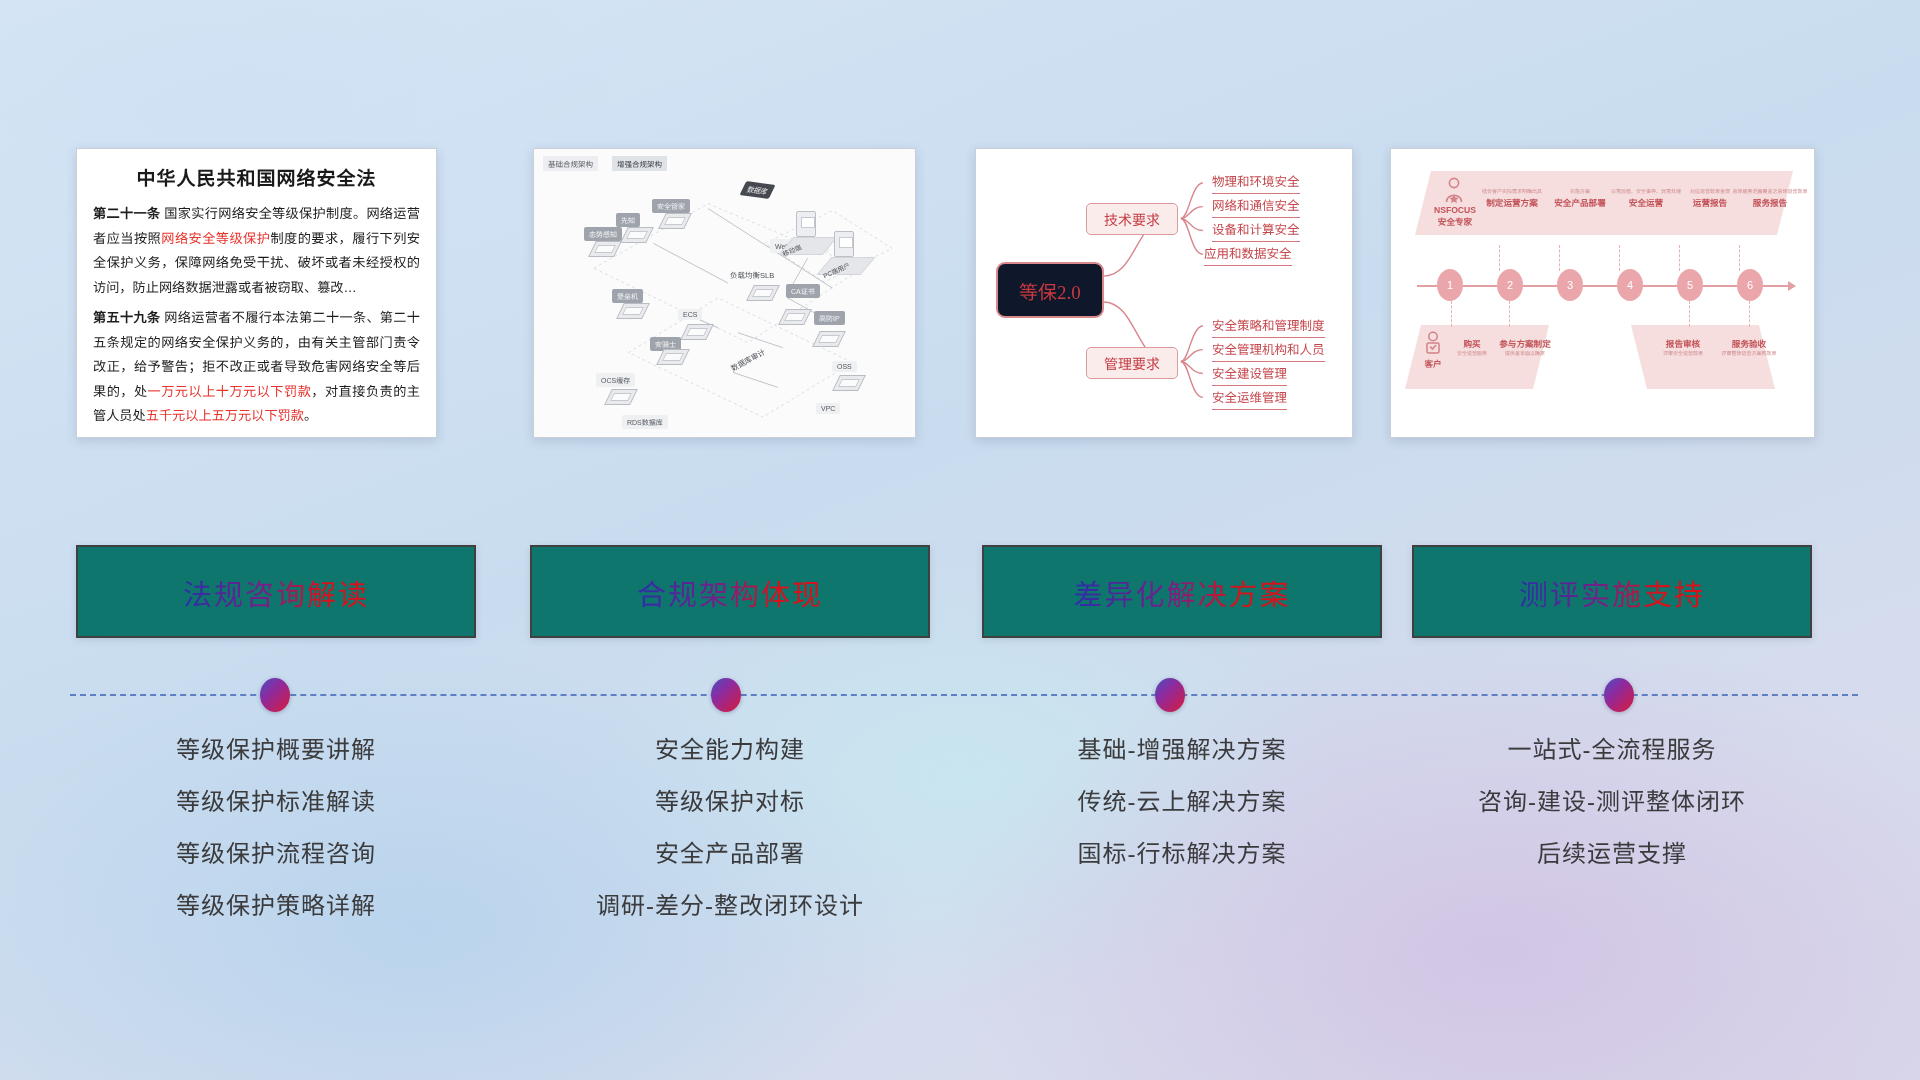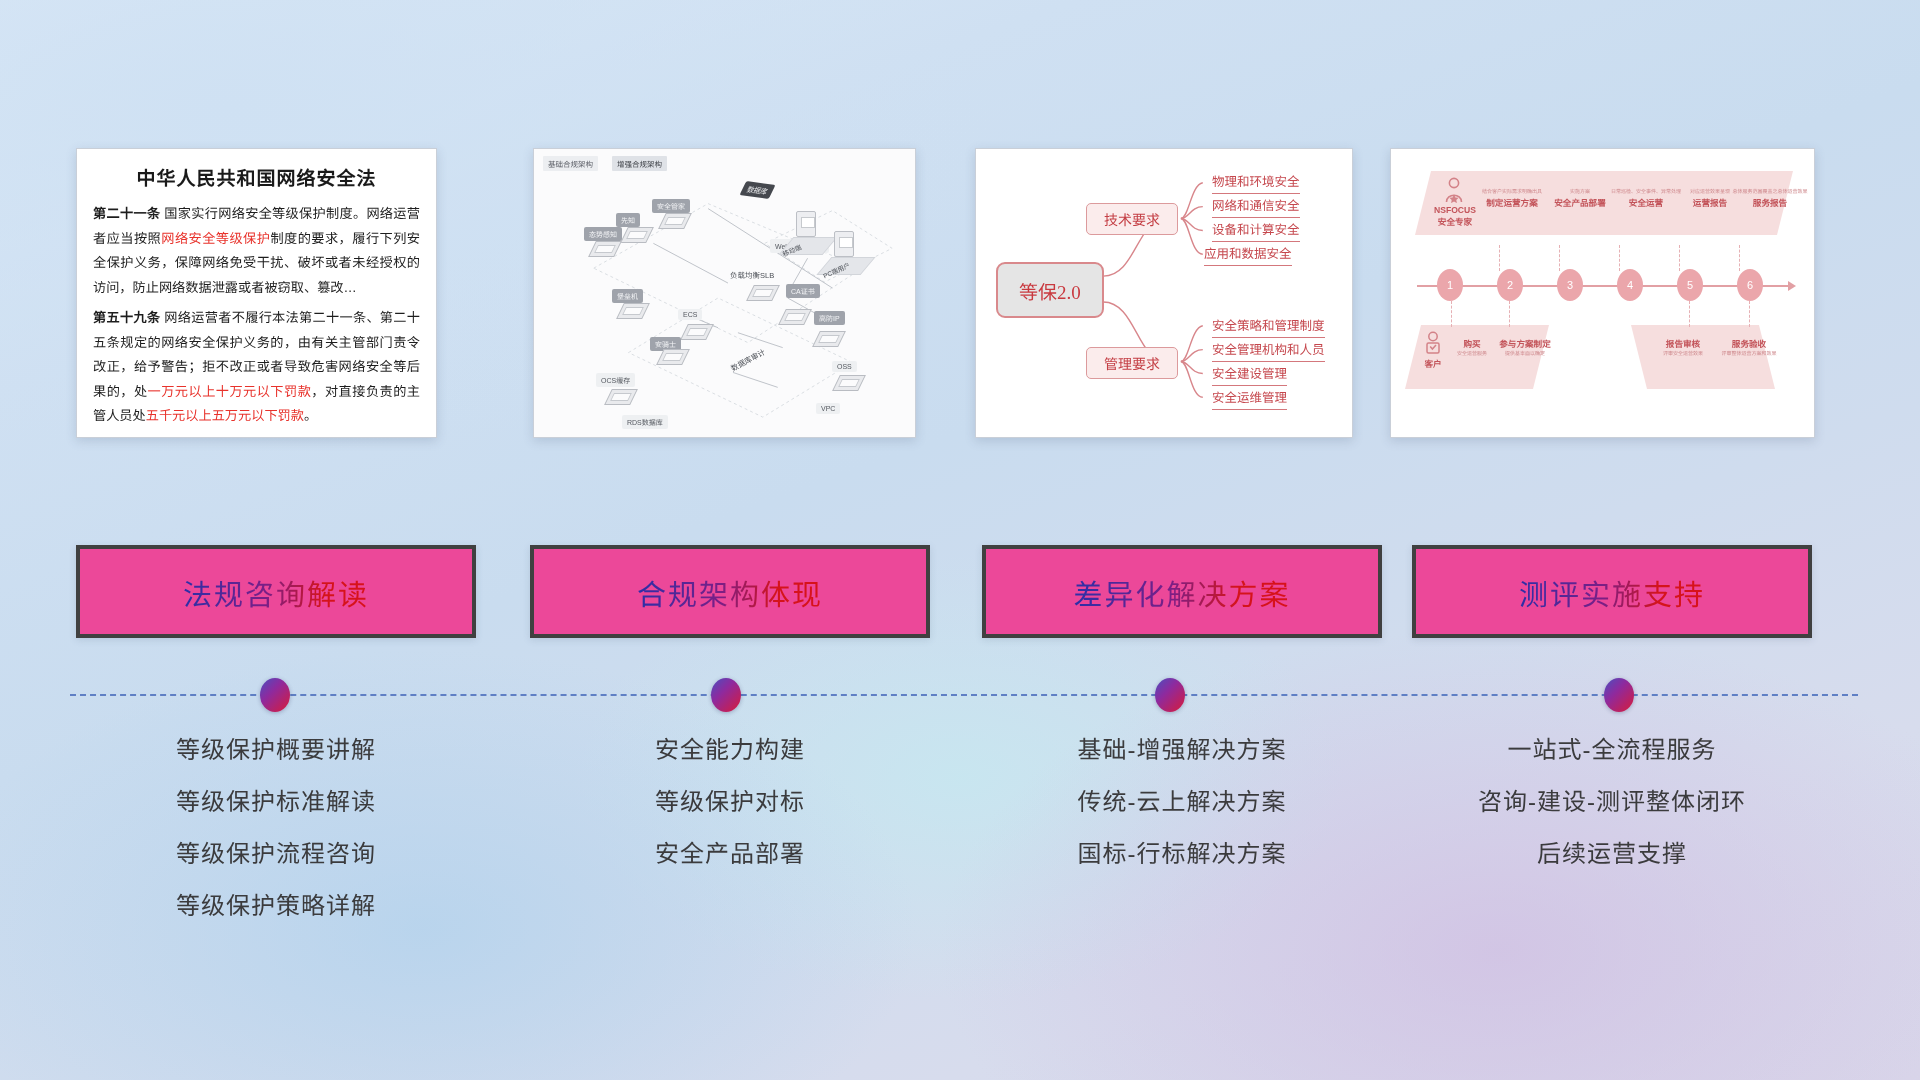--- a/index.html
+++ b/index.html
@@ -75,21 +75,21 @@
     position: absolute; width: 44px; height: 18px; background: #e4e6ea;
     transform: skewX(-40deg); border: 1px solid #d2d5da;
   }
   .arch svg.lines { position: absolute; inset: 0; width: 100%; height: 100%; }
 
   
   .mind { position: relative; width: 100%; height: 100%; background: #ffffff; }
   .mind svg.branches { position: absolute; inset: 0; width: 100%; height: 100%; }
   .mind .root {
     position: absolute; left: 20px; top: 113px; width: 108px; height: 56px;
-    background: #e5e5e5; border: 2.5px solid #d9898c; border-radius: 9px;
+    background: #0f172a; border: 2.5px solid #d9898c; border-radius: 9px;
     display: flex; align-items: center; justify-content: center;
     color: #c9393f; font-size: 19px; font-weight: 500;
     font-family: "Liberation Serif", "DejaVu Serif", serif;
   }
   .mind .lvl1 {
     position: absolute; width: 92px; height: 32px;
     background: #fbecec; border: 1.5px solid #dc9a9c; border-radius: 5px;
     display: flex; align-items: center; justify-content: center;
     color: #c43f45; font-size: 14px;
     font-family: "Liberation Serif", "DejaVu Serif", serif;
@@ -120,22 +120,22 @@
     position: absolute; top: 120px; width: 26px; height: 32px; border-radius: 50%;
     background: #eba6ab; color: #fff; font-size: 11px;
     display: flex; align-items: center; justify-content: center;
   }
   .proc .conn { position: absolute; width: 1px; border-left: 1px dashed #e6b0b4; }
   .proc .person { position: absolute; }
 
   
   .banners { position: absolute; top: 545px; left: 0; width: 1920px; height: 100px; }
   .banner {
-    position: absolute; top: 0; height: 93px; background: #ec4899;
-    border: 4px solid #404040; display: flex; align-items: center; justify-content: center;
+    position: absolute; top: 0; height: 93px; background: #0f766e;
+    border: 2px solid #404040; display: flex; align-items: center; justify-content: center;
     box-shadow: 0 2px 7px rgba(60,80,110,0.15);
   }
   .banner span {
     font-size: 29px; font-weight: 500; letter-spacing: 2px;
     background-image: linear-gradient(90deg, #2b2fa8 0%, #7a1f86 45%, #d4141b 75%, #d8111a 100%);
     -webkit-background-clip: text; background-clip: text;
     -webkit-text-fill-color: transparent; color: #8b1b56;
   }
   .banner.b1 { left: 76px;   width: 400px; }
   .banner.b2 { left: 530px;  width: 400px; }
@@ -415,20 +415,21 @@
     <ul class="col k1" id="col-0">
         <li>等级保护概要讲解</li>
         <li>等级保护标准解读</li>
         <li>等级保护流程咨询</li>
         <li>等级保护策略详解</li>
       </ul>
     <ul class="col k2" id="col-1">
         <li>安全能力构建</li>
         <li>等级保护对标</li>
         <li>安全产品部署</li>
+        <li>调研-差分-整改闭环设计</li>
       </ul>
     <ul class="col k3" id="col-2">
         <li>基础-增强解决方案</li>
         <li>传统-云上解决方案</li>
         <li>国标-行标解决方案</li>
       </ul>
     <ul class="col k4" id="col-3">
         <li>一站式-全流程服务</li>
         <li>咨询-建设-测评整体闭环</li>
         <li>后续运营支撑</li>

